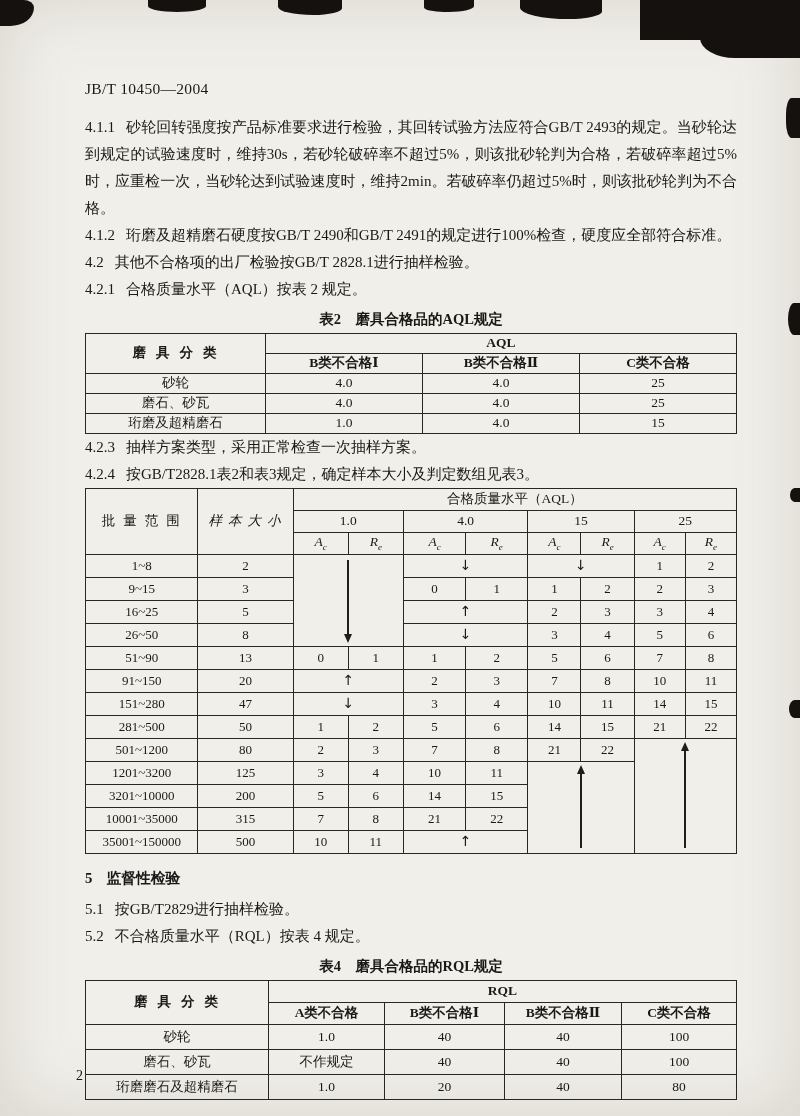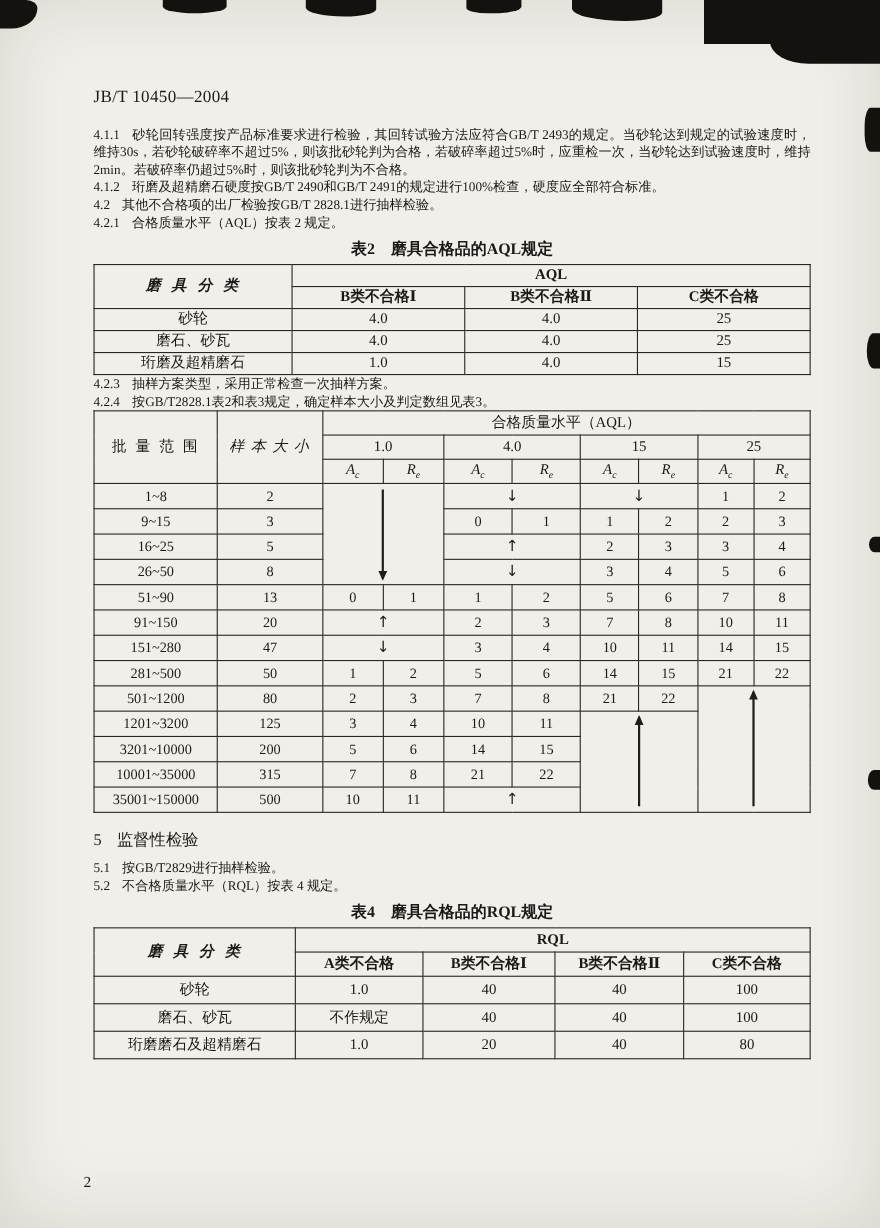--- a/index.html
+++ b/index.html
@@ -4,46 +4,46 @@
 <style>
   html,body{margin:0;padding:0;}
   body{
     width:800px;height:1116px;position:relative;overflow:hidden;
     background:#f1efea;color:#1b1917;
     font-family:"Liberation Serif","DejaVu Serif",serif;
     box-shadow:inset 0 0 70px rgba(115,105,90,.20);
   }
   .content{position:absolute;left:85px;top:80px;width:652px;}
   .doc-header{font-weight:normal;font-size:15.5px;letter-spacing:.3px;margin:0 0 16px 0;}
-  p.cl{margin:0;font-size:12px;line-height:16px;text-align:justify;}
+  p.cl{margin:0;font-size:15px;line-height:27px;text-align:justify;}
   p.cl .n{margin-right:11px;}
   .mt{margin-top:4px;}
   .tbl-title{text-align:center;font-weight:bold;font-size:14.5px;margin:7px 0 4px;}
   table{border-collapse:collapse;width:100%;table-layout:fixed;}
   td{border:1.5px solid #2a2622;text-align:center;font-size:13.5px;padding:0 2px;vertical-align:middle;line-height:1.25;}
   .hd{font-weight:bold;}
-  .sp10{letter-spacing:10px;padding-left:10px;font-style:italic;}
+  .sp10{letter-spacing:10px;padding-left:10px;}
   .sp8{letter-spacing:8px;padding-left:8px;}
   .sp6{letter-spacing:6px;padding-left:6px;font-style:italic;}
   .t2 tr{height:20px;}
   .t3 thead tr{height:22px;}
   .t3 tbody tr{height:23px;}
   .t3 tbody td{font-size:13px;}
   .t4 tr{height:25px;}
   .t4 tr.hrow{height:22px;}
   .acre{font-style:italic;font-size:13.5px;}
   .acre sub{font-size:9px;}
   .sarr{font-family:"DejaVu Sans",sans-serif;font-size:14px;line-height:1;}
   .arrcell{position:relative;}
   .larr{position:absolute;left:50%;transform:translateX(-50%);top:5px;bottom:5px;width:2px;background:#201d1a;}
   .larr.down::after{content:"";position:absolute;left:50%;transform:translateX(-50%);bottom:-2px;
     border-left:4.5px solid transparent;border-right:4.5px solid transparent;border-top:9px solid #201d1a;}
   .larr.up::after{content:"";position:absolute;left:50%;transform:translateX(-50%);top:-2px;
     border-left:4.5px solid transparent;border-right:4.5px solid transparent;border-bottom:9px solid #201d1a;}
-  .sec-head{font-weight:normal;font-size:14.8px;margin:15px 0 8px 0;}
+  .sec-head{font-weight:bold;font-size:14.8px;margin:15px 0 8px 0;}
   .sec-head .n{margin-right:14px;}
   .pagenum{position:absolute;left:76px;top:1068px;font-size:14px;}
   .blot{position:absolute;background:#14110e;}
 </style>
 </head>
 <body>
 
 <div>
   <div class="blot" style="left:0;top:0;width:34px;height:26px;border-radius:0 30% 70% 0;"></div>
   <div class="blot" style="left:148px;top:0;width:58px;height:12px;border-radius:0 0 50% 50%;"></div>

